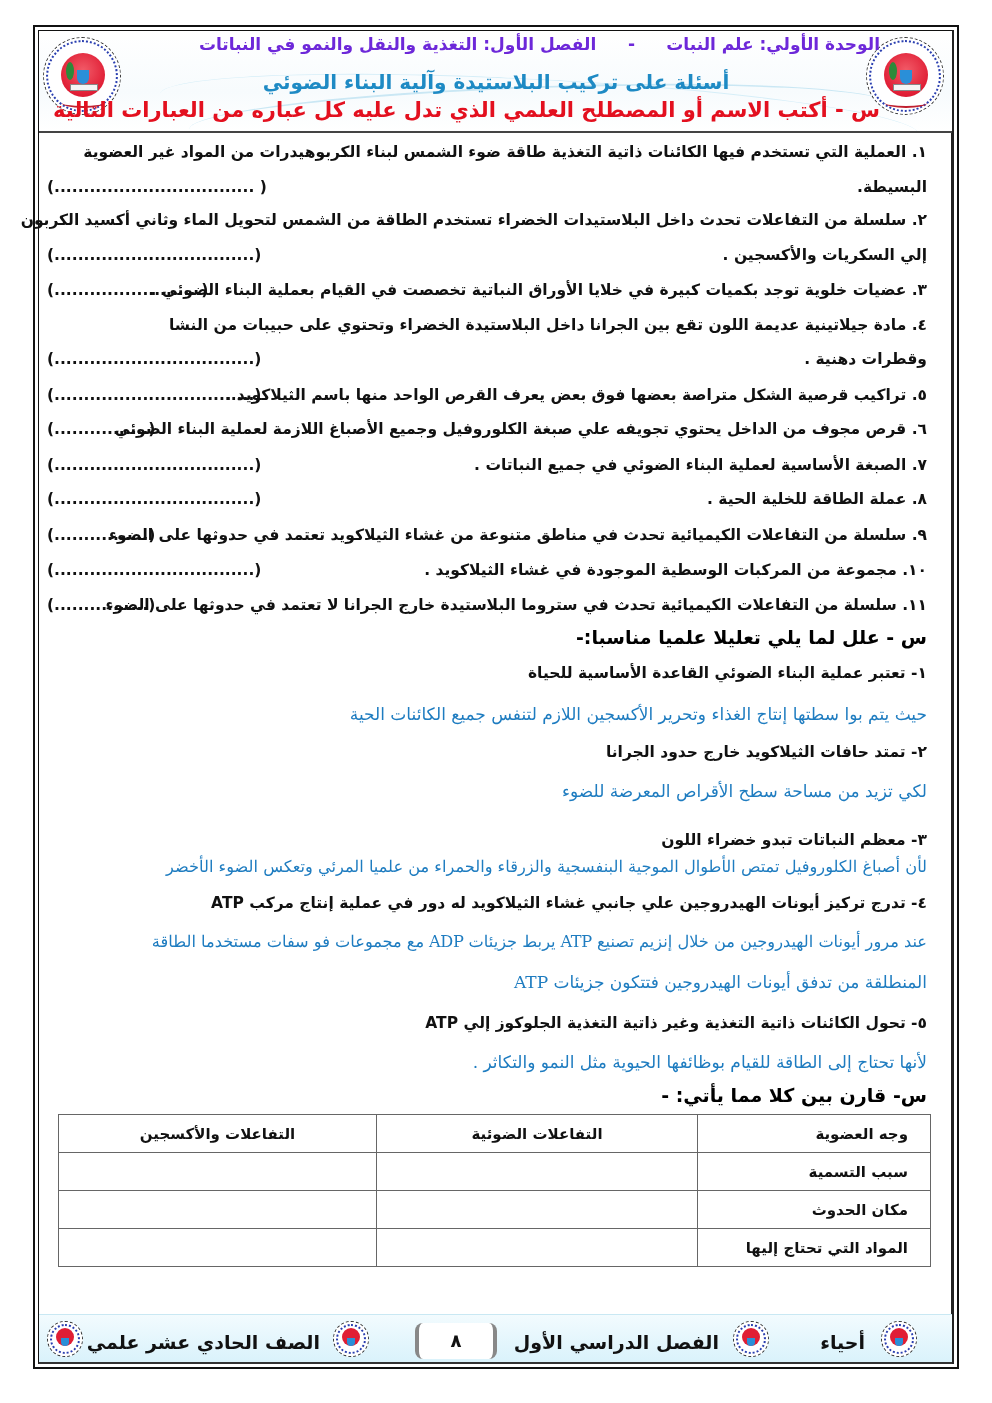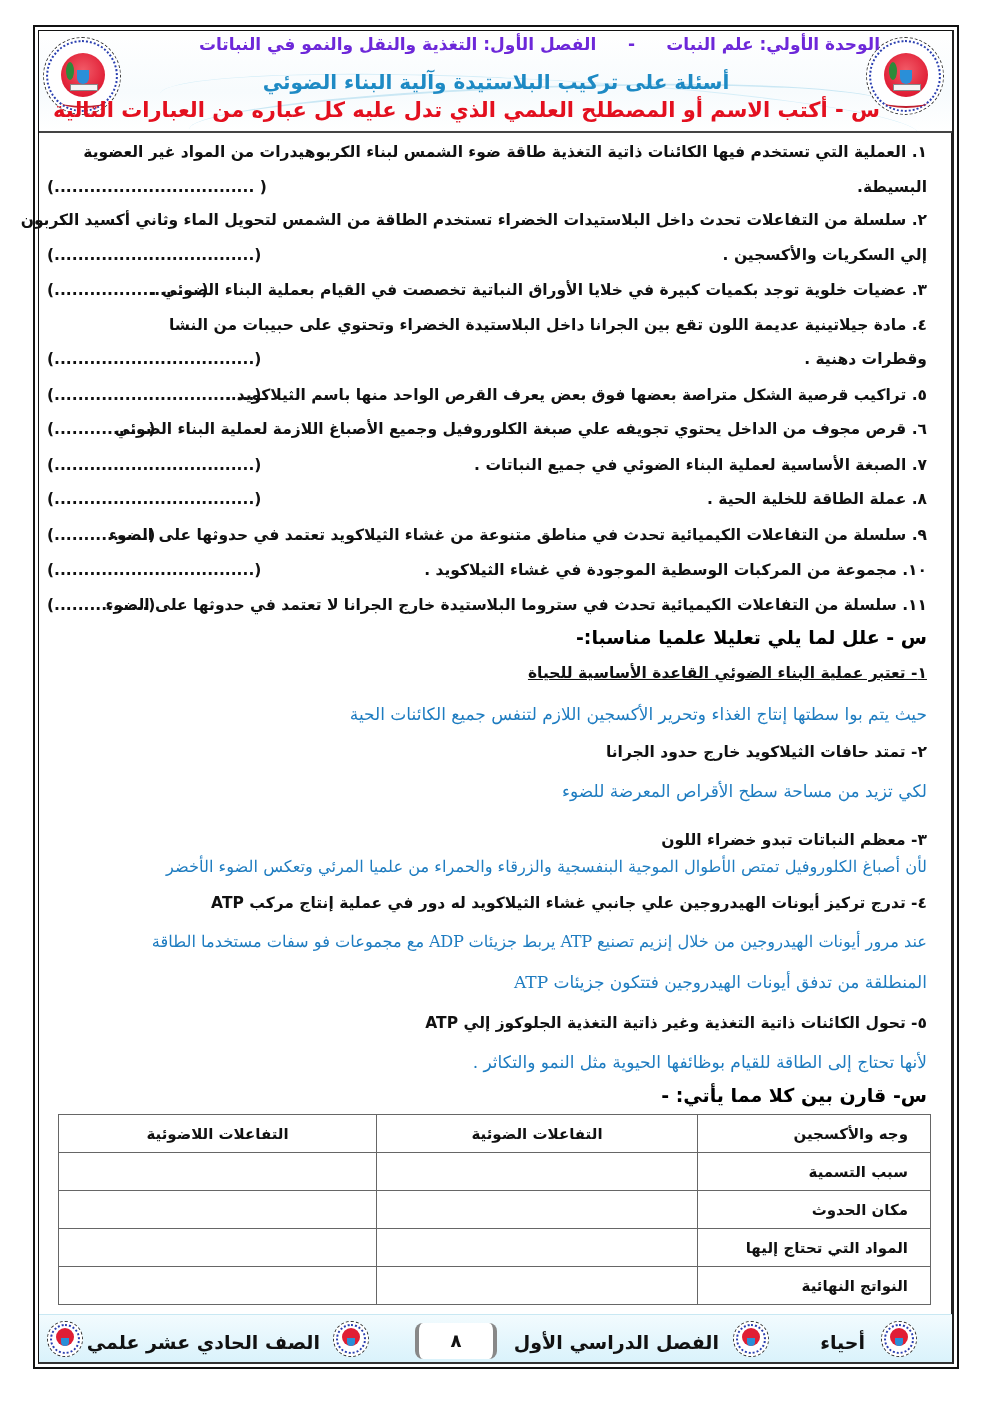--- a/index.html
+++ b/index.html
@@ -101,21 +101,21 @@
   <div class="q" style="top:526px;"><span>٩. سلسلة من التفاعلات الكيميائية تحدث في مناطق متنوعة من غشاء الثيلاكويد تعتمد في حدوثها على الضوء</span><span class="blank">(................)</span></div>
 
   <div class="q" style="top:561px;"><span>١٠. مجموعة من المركبات الوسطية الموجودة في غشاء الثيلاكويد .</span><span class="blank">(..................................)</span></div>
 
   <div class="q" style="top:596px;"><span>١١. سلسلة من التفاعلات الكيميائية تحدث في ستروما البلاستيدة خارج الجرانا لا تعتمد في حدوثها على الضوء</span><span class="blank">(................)</span></div>
 </div>
 
 <div class="content" style="top:0;">
   <div class="sec-title" style="top:626px;">س - علل لما يلي تعليلا علميا مناسبا:-</div>
 
-  <div class="reason" style="top:664px;text-decoration:underline;">١- تعتبر عملية البناء الضوئي القاعدة الأساسية للحياة</div>
+  <div class="reason" style="top:664px;">١- تعتبر عملية البناء الضوئي القاعدة الأساسية للحياة</div>
   <div class="answer" style="top:704px;">حيث يتم بوا سطتها إنتاج الغذاء وتحرير الأكسجين اللازم لتنفس جميع الكائنات الحية</div>
 
   <div class="reason" style="top:743px;">٢- تمتد حافات الثيلاكويد خارج حدود الجرانا</div>
   <div class="answer" style="top:781px;">لكي تزيد من مساحة  سطح الأقراص المعرضة للضوء</div>
 
   <div class="reason" style="top:818px;margin-top:13px;">٣- معظم النباتات تبدو خضراء اللون</div>
   <div class="answer wide" style="top:857px;">لأن أصباغ الكلوروفيل تمتص الأطوال الموجية البنفسجية والزرقاء والحمراء من علميا المرئي وتعكس الضوء الأخضر</div>
 
   <div class="reason" style="top:894px;">٤- تدرج تركيز أيونات الهيدروجين علي جانبي غشاء الثيلاكويد له دور في عملية إنتاج مركب ATP</div>
   <div class="answer wide" style="top:932px;">عند مرور أيونات الهيدروجين من خلال إنزيم تصنيع ATP يربط جزيئات ADP مع مجموعات فو سفات مستخدما الطاقة</div>
@@ -123,41 +123,36 @@
 
   <div class="reason" style="top:1014px;">٥- تحول الكائنات ذاتية التغذية وغير ذاتية التغذية الجلوكوز إلي ATP</div>
   <div class="answer" style="top:1052px;">لأنها تحتاج إلى الطاقة للقيام بوظائفها الحيوية مثل النمو والتكاثر .</div>
 
   <div class="sec-title" style="top:1084px;">س- قارن بين كلا مما يأتي: -</div>
 </div>
 
 <table class="cmp">
   <tbody>
       <tr>
-    <th class="c1">وجه والأكسجين</th>
+    <th class="c1">وجه العضوية</th>
     <th class="c2">التفاعلات الضوئية</th>
-    <th>التفاعلات اللاضوئية</th>
+    <th>التفاعلات والأكسجين</th>
   </tr>
   <tr>
     <td class="label">سبب التسمية</td>
     <td></td>
     <td></td>
   </tr>
   <tr>
     <td class="label">مكان الحدوث</td>
     <td></td>
     <td></td>
   </tr>
   <tr>
     <td class="label">المواد التي تحتاج إليها</td>
-    <td></td>
-    <td></td>
-  </tr>
-  <tr>
-    <td class="label">النواتج النهائية</td>
     <td></td>
     <td></td>
   </tr>
 </tbody>
   </table>
 
 <div class="footer"></div>
 <div class="footer-line"></div>
 
 <div class="f-logo" style="left:881px;">

